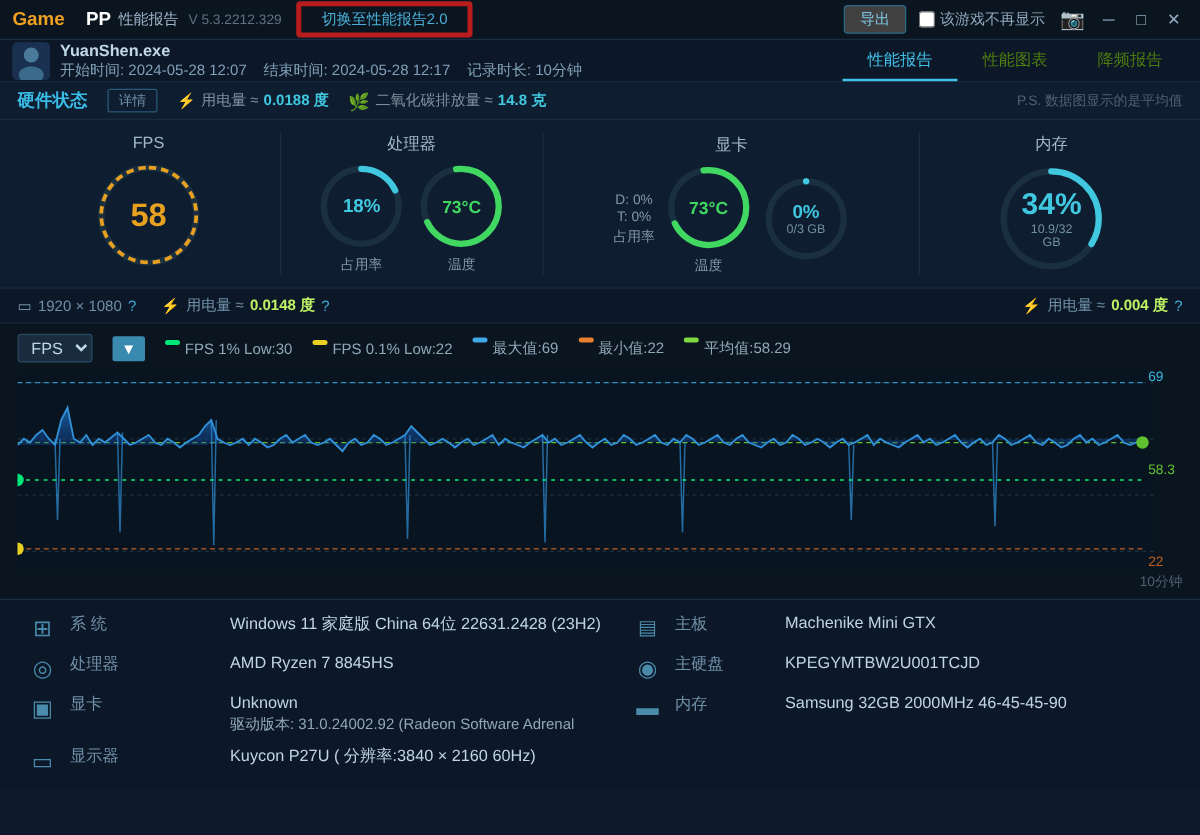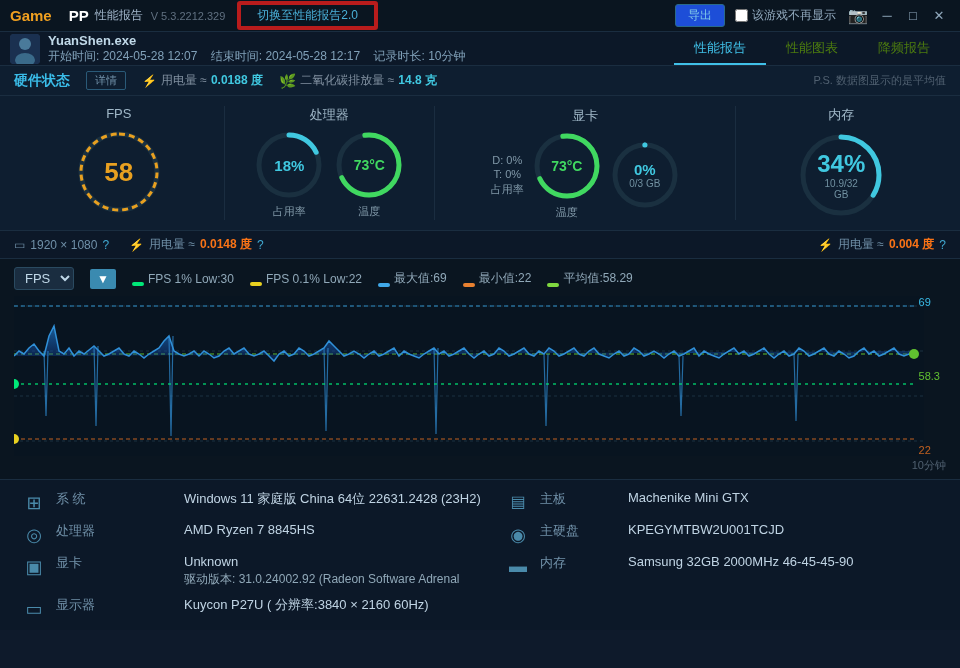--- a/index.html
+++ b/index.html
@@ -43,21 +43,21 @@
       background: transparent;
       border: 4px solid #b91c1c;
       color: #4ab0d8;
       padding: 2px 16px;
       font-size: 12px;
       cursor: pointer;
       border-radius: 3px;
     }
     .titlebar-spacer { flex: 1; }
     .btn-export {
-      background: #1d4ed8;
+      background: #404040;
       border: 1px solid #2a6a8a;
       color: #80c8e8;
       padding: 2px 12px;
       font-size: 12px;
       cursor: pointer;
       border-radius: 3px;
       margin-right: 10px;
     }
     .titlebar-checkbox {
       display: flex;
@@ -239,21 +239,21 @@
       border-bottom: 1px solid #1a2d40;
       gap: 20px;
     }
     .info-item {
       display: flex;
       align-items: center;
       gap: 5px;
       font-size: 12px;
       color: #7090a8;
     }
-    .info-item .val { color: #f97316; font-weight: bold; }
+    .info-item .val { color: #bef264; font-weight: bold; }
     .info-right { margin-left: auto; }
 
     
     .chart-container {
       background: #0a1520;
       padding: 8px 14px 0;
     }
     .chart-toolbar {
       display: flex;
       align-items: center;
@@ -278,21 +278,21 @@
       cursor: pointer;
       border-radius: 2px;
     }
     .legend-items {
       display: flex;
       gap: 16px;
       align-items: center;
     }
     .legend-item {
       display: flex;
-      align-items: flex-end;
+      align-items: flex-start;
       gap: 4px;
       font-size: 12px;
       color: #90a8b8;
     }
     .legend-dot {
       width: 12px;
       height: 4px;
       border-radius: 2px;
     }
 

